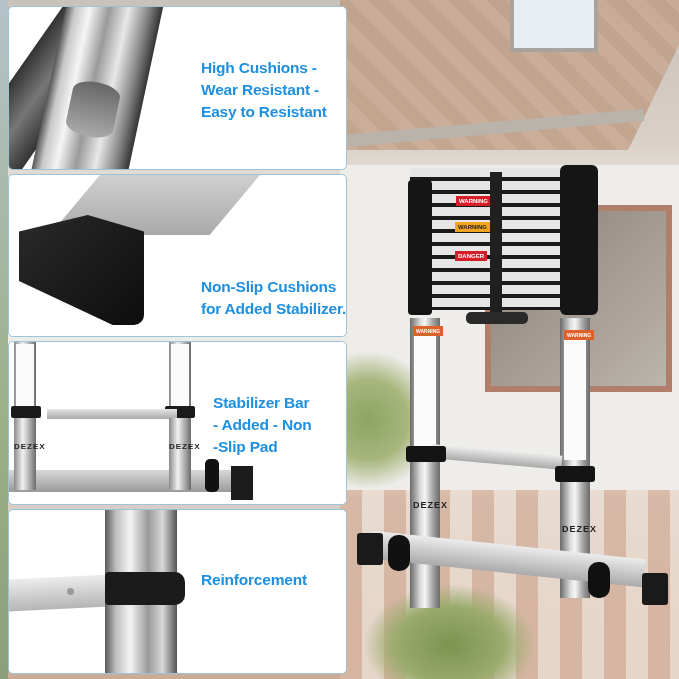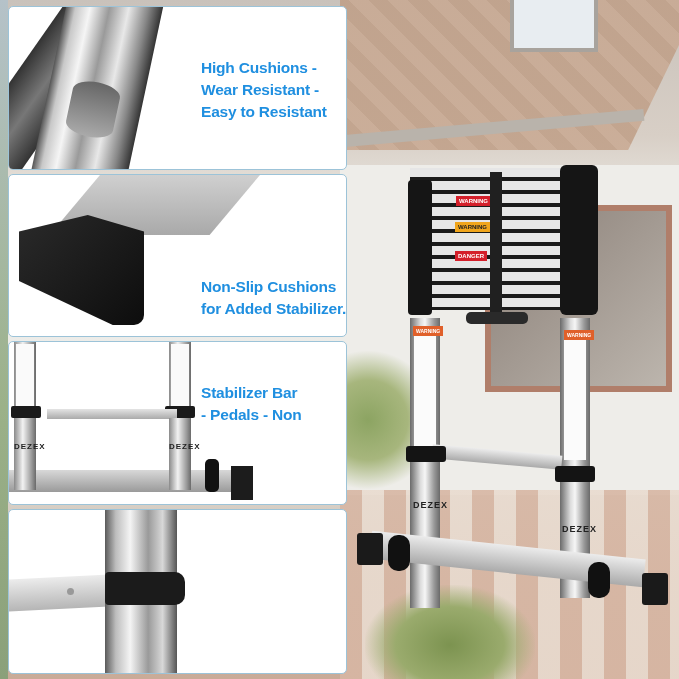--- a/index.html
+++ b/index.html
@@ -102,32 +102,34 @@
   <div class="p3-clamp" style="left:2px;"></div>
   <div class="p3-clamp" style="left:156px;"></div>
   <div class="p3-bar"></div>
   <div class="p3-base"></div>
   <div class="p3-post" style="left:5px;top:76px;height:72px;"></div>
   <div class="p3-post" style="left:160px;top:76px;height:72px;"></div>
   <div class="p3-brand" style="left:5px;">DEZEX</div>
   <div class="p3-brand" style="left:160px;">DEZEX</div>
   <div class="p3-wheel"></div>
   <div class="p3-pad"></div>
-  <div class="txt" style="top:40px;">
+  <div class="txt" style="top:50px;margin-left:12px;">
     <span>Stabilizer Bar</span>
-    <span>- Pedals - Non</span>
+    <span>- Added - Non</span>
+    <span>-Slip Pad</span>
   </div>
 </div>
 
 <div class="panel" style="top:509px;height:163px;">
   <div class="p4-bar"></div>
   <div class="p4-rivet"></div>
   <div class="p4-post"></div>
   <div class="p4-clamp"></div>
   <div class="txt" style="top:59px;">
+    <span>Reinforcement</span>
   </div>
 </div>
 
 <div>
   <div class="lad-top"></div>
   <div class="lad-side-l"></div>
   <div class="lad-side-r"></div>
   <div class="tag" style="left:456px;top:196px;background:#d41f2a;">WARNING</div>
   <div class="tag" style="left:455px;top:222px;background:#f0a51c;color:#222;">WARNING</div>
   <div class="tag" style="left:455px;top:251px;background:#d41f2a;">DANGER</div>

